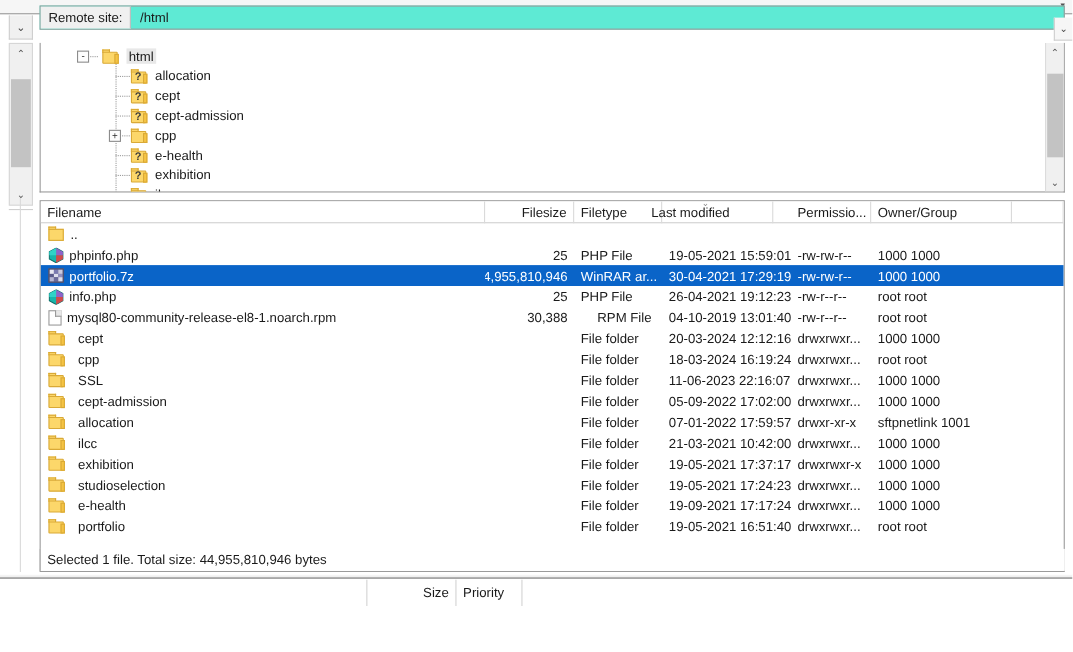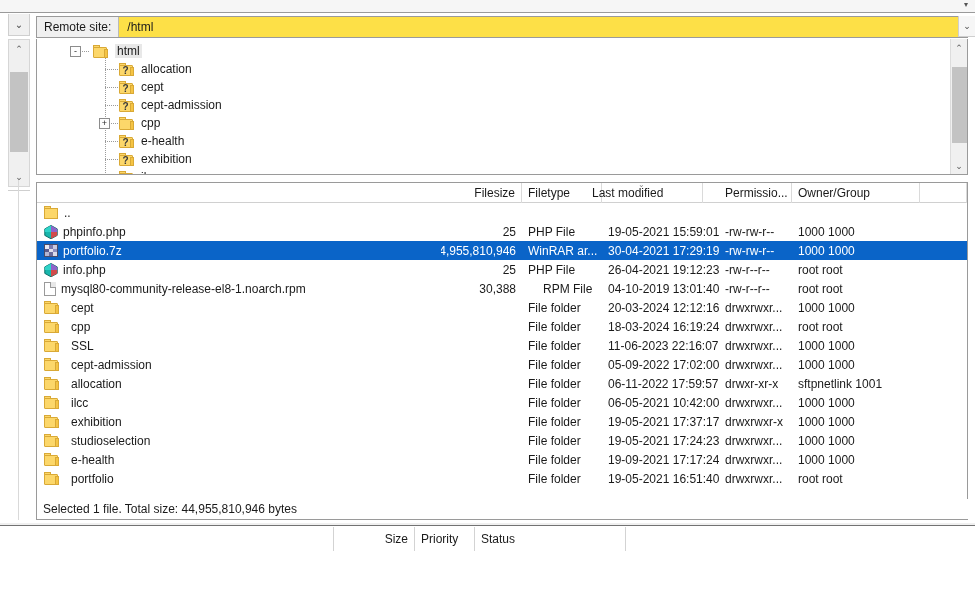--- a/index.html
+++ b/index.html
@@ -67,24 +67,24 @@
     position: absolute; left: 8px; top: 176px;
     width: 22px; height: 1px; background: #cfcfcf;
   }
   
   .left-rail {
     position: absolute; left: 18px; top: 180px;
     width: 1px; height: 340px; background: #d9d9d9;
   }
   
   .remote-bar {
-    position: absolute; left: 36px; top: 16px;
+    position: absolute; left: 36px; top: 5px;
     width: 932px; height: 22px;
     border: 1px solid #9a9a9a;
-    background: #fde047;
+    background: #5eead4;
     box-sizing: border-box;
     display: flex; align-items: stretch;
   }
   .remote-label {
     background: #f0f0f0;
     border-right: 1px solid #b9b9b9;
     padding: 0 7px;
     display: flex; align-items: center;
     font-size: 12px; color: #1a1a1a;
     white-space: nowrap;
@@ -467,20 +467,23 @@
   <div class="tree-scroll">
     <div class="ts-arrow up">⌃</div>
     <div class="ts-thumb"></div>
     <div class="ts-arrow down">⌄</div>
   </div>
 </div>
 <div class="outer-right-caret">⌄</div>
 
 <div class="list-panel">
   <div class="list-header" id="list-header">
+      <div class="hcell" style="left: 0px; width: 404px;">
+        <span>Filename</span>
+      </div>
       <div class="hcell right" style="left: 404px; width: 81px;">
         <span>Filesize</span>
       </div>
       <div class="hcell" style="left: 485px; width: 80px;">
         <span>Filetype</span>
       </div>
       <div class="hcell" style="left: 549px; width: 117px;">
         <span>Last modified</span>
         <span class="sort-caret" style="left: 52px; top: -1px;">⌄</span>
       </div>
@@ -639,36 +642,36 @@
         <div class="name-cell" style="width: 404px;">
           <span class="folder-ico">
             <span class="tab"></span>
             <span class="body"></span>
             <span class="flap"></span>
           </span>
           <span class="txt">allocation</span>
         </div>
         <div class="cell right" style="left: 404px; width: 81px;"></div>
         <div class="cell" style="left: 485px; width: 80px;">File folder</div>
-        <div class="cell" style="left: 565px; width: 117px;">06-11-2022 17:59:57</div>
+        <div class="cell" style="left: 565px; width: 117px;">07-01-2022 17:59:57</div>
         <div class="cell" style="left: 682px; width: 73px;">drwxr-xr-x</div>
         <div class="cell" style="left: 755px; width: 128px;">sftpnetlink 1001</div>
       </div>
       <div class="row">
         <div class="name-cell" style="width: 404px;">
           <span class="folder-ico">
             <span class="tab"></span>
             <span class="body"></span>
             <span class="flap"></span>
           </span>
           <span class="txt">ilcc</span>
         </div>
         <div class="cell right" style="left: 404px; width: 81px;"></div>
         <div class="cell" style="left: 485px; width: 80px;">File folder</div>
-        <div class="cell" style="left: 565px; width: 117px;">06-05-2021 10:42:00</div>
+        <div class="cell" style="left: 565px; width: 117px;">21-03-2021 10:42:00</div>
         <div class="cell" style="left: 682px; width: 73px;">drwxrwxr...</div>
         <div class="cell" style="left: 755px; width: 128px;">1000 1000</div>
       </div>
       <div class="row">
         <div class="name-cell" style="width: 404px;">
           <span class="folder-ico">
             <span class="tab"></span>
             <span class="body"></span>
             <span class="flap"></span>
           </span>
@@ -734,18 +737,15 @@
 
 <div class="splitter"></div>
 <div class="queue-header" id="queue-header">
     <div class="qcell" style="left: 0px; width: 330px;"></div>
     <div class="qcell right" style="left: 330px; width: 81px;">
       <span>Size</span>
     </div>
     <div class="qcell" style="left: 411px; width: 60px;">
       <span>Priority</span>
     </div>
-    <div class="qcell" style="left: 471px; width: 151px;">
-      <span>Status</span>
-    </div>
     <div class="qcell" style="left: 622px; width: 353px; border-right: none;"></div>
   </div>
 <div class="queue-body"></div>
 
 </body></html>

